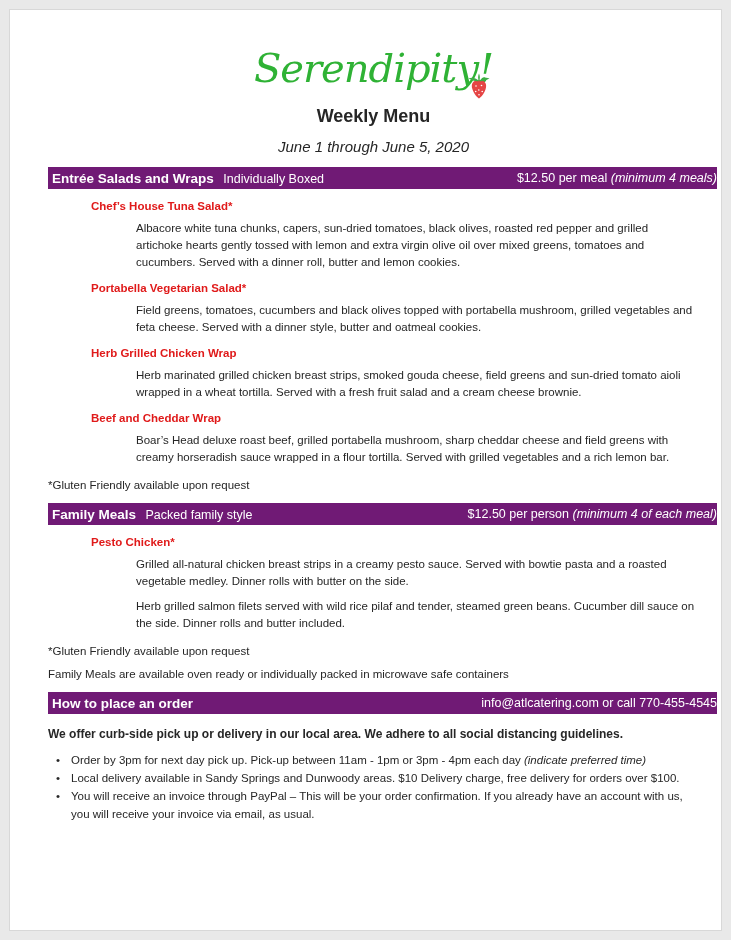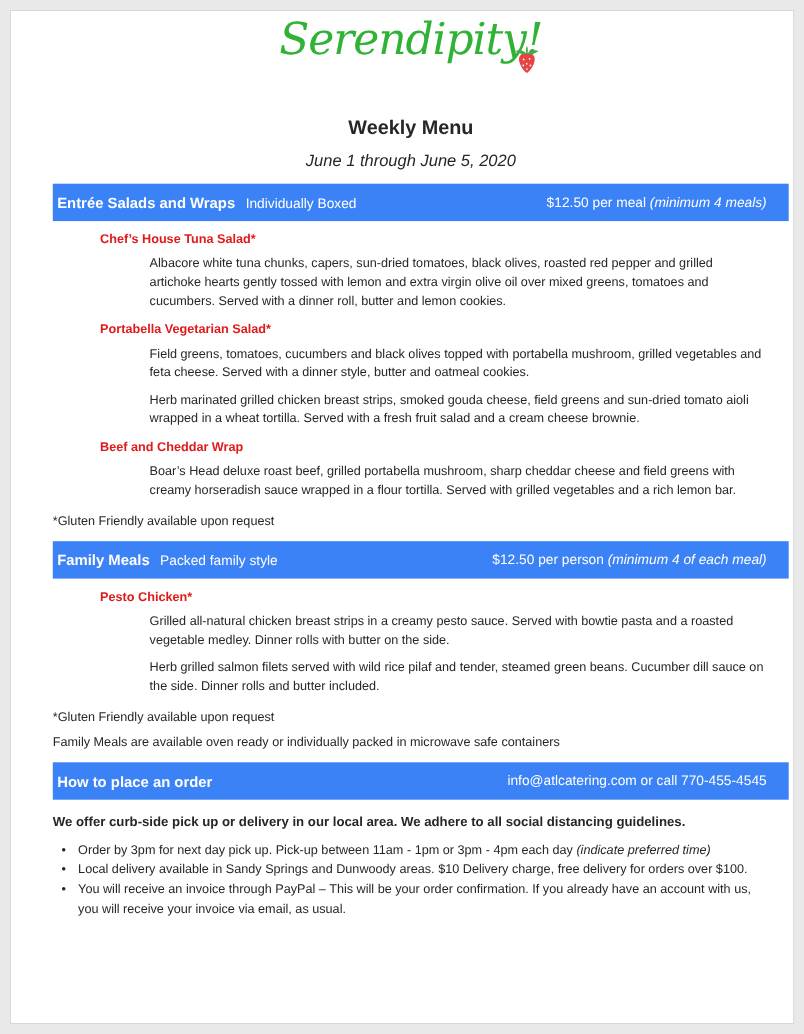--- a/index.html
+++ b/index.html
@@ -14,47 +14,47 @@
     position: absolute;
     left: 9px; top: 9px;
     width: 713px; height: 922px;
     background: #ffffff;
     border: 1px solid #d8d8d8;
     overflow: hidden;
   }
   .content { padding: 0 22px 0 38px; }
 
   
-  .logo-wrap { text-align: center; padding-top: 4px; height: 88px; }
+  .logo-wrap { text-align: center; padding-top: 36px; height: 88px; }
   .logo-inner { position: relative; display: inline-block; }
   .logo-text {
     font-family: "DejaVu Serif", serif;
     font-style: italic;
     font-size: 40px;
     line-height: 1.1;
     color: #2fb235;
     letter-spacing: -1px;
   }
   .strawberry { position: absolute; right: 2px; bottom: -10px; }
 
   
   .menu-title { text-align: center; font-weight: bold; font-size: 18px; margin-top: 8px; }
   .menu-date  { text-align: center; font-style: italic; font-size: 15px; margin-top: 11px; }
 
   
   .section-bar {
     margin-top: 12px;
     margin-right: -18px;
-    height: 34px;
-    background: #3b82f6;
+    height: 22px;
+    background: #701a75;
     color: #ffffff;
     display: flex;
     justify-content: space-between;
     align-items: center;
-    padding: 0 20px 0 4px;
+    padding: 0 0 0 4px;
     font-size: 12.5px;
   }
   .bar-left  { white-space: nowrap; }
   .bar-right { white-space: nowrap; }
   .bar-title { font-weight: bold; font-size: 13.5px; }
   .bar-subtitle { margin-left: 6px; }
   .bar-note { font-style: italic; text-align: center; }
 
   
   .item-name {
@@ -128,20 +128,21 @@
 
     <div>
       <div class="item-name">Chef’s House Tuna Salad*</div>
       <div class="item-desc">Albacore white tuna chunks, capers, sun-dried tomatoes, black olives, roasted red pepper and grilled artichoke hearts gently tossed with lemon and extra virgin olive oil over mixed greens, tomatoes and cucumbers. Served with a dinner roll, butter and lemon cookies.</div>
     </div>
     <div>
       <div class="item-name">Portabella Vegetarian Salad*</div>
       <div class="item-desc">Field greens, tomatoes, cucumbers and black olives topped with portabella mushroom, grilled vegetables and feta cheese. Served with a dinner style, butter and oatmeal cookies.</div>
     </div>
     <div>
+      <div class="item-name">Herb Grilled Chicken Wrap</div>
       <div class="item-desc">Herb marinated grilled chicken breast strips, smoked gouda cheese, field greens and sun-dried tomato aioli wrapped in a wheat tortilla. Served with a fresh fruit salad and a cream cheese brownie.</div>
     </div>
     <div>
       <div class="item-name">Beef and Cheddar Wrap</div>
       <div class="item-desc">Boar’s Head deluxe roast beef, grilled portabella mushroom, sharp cheddar cheese and field greens with creamy horseradish sauce wrapped in a flour tortilla. Served with grilled vegetables and a rich lemon bar.</div>
     </div>
 
     <div class="footnote">*Gluten Friendly available upon request</div>
 
     <div class="section-bar">

